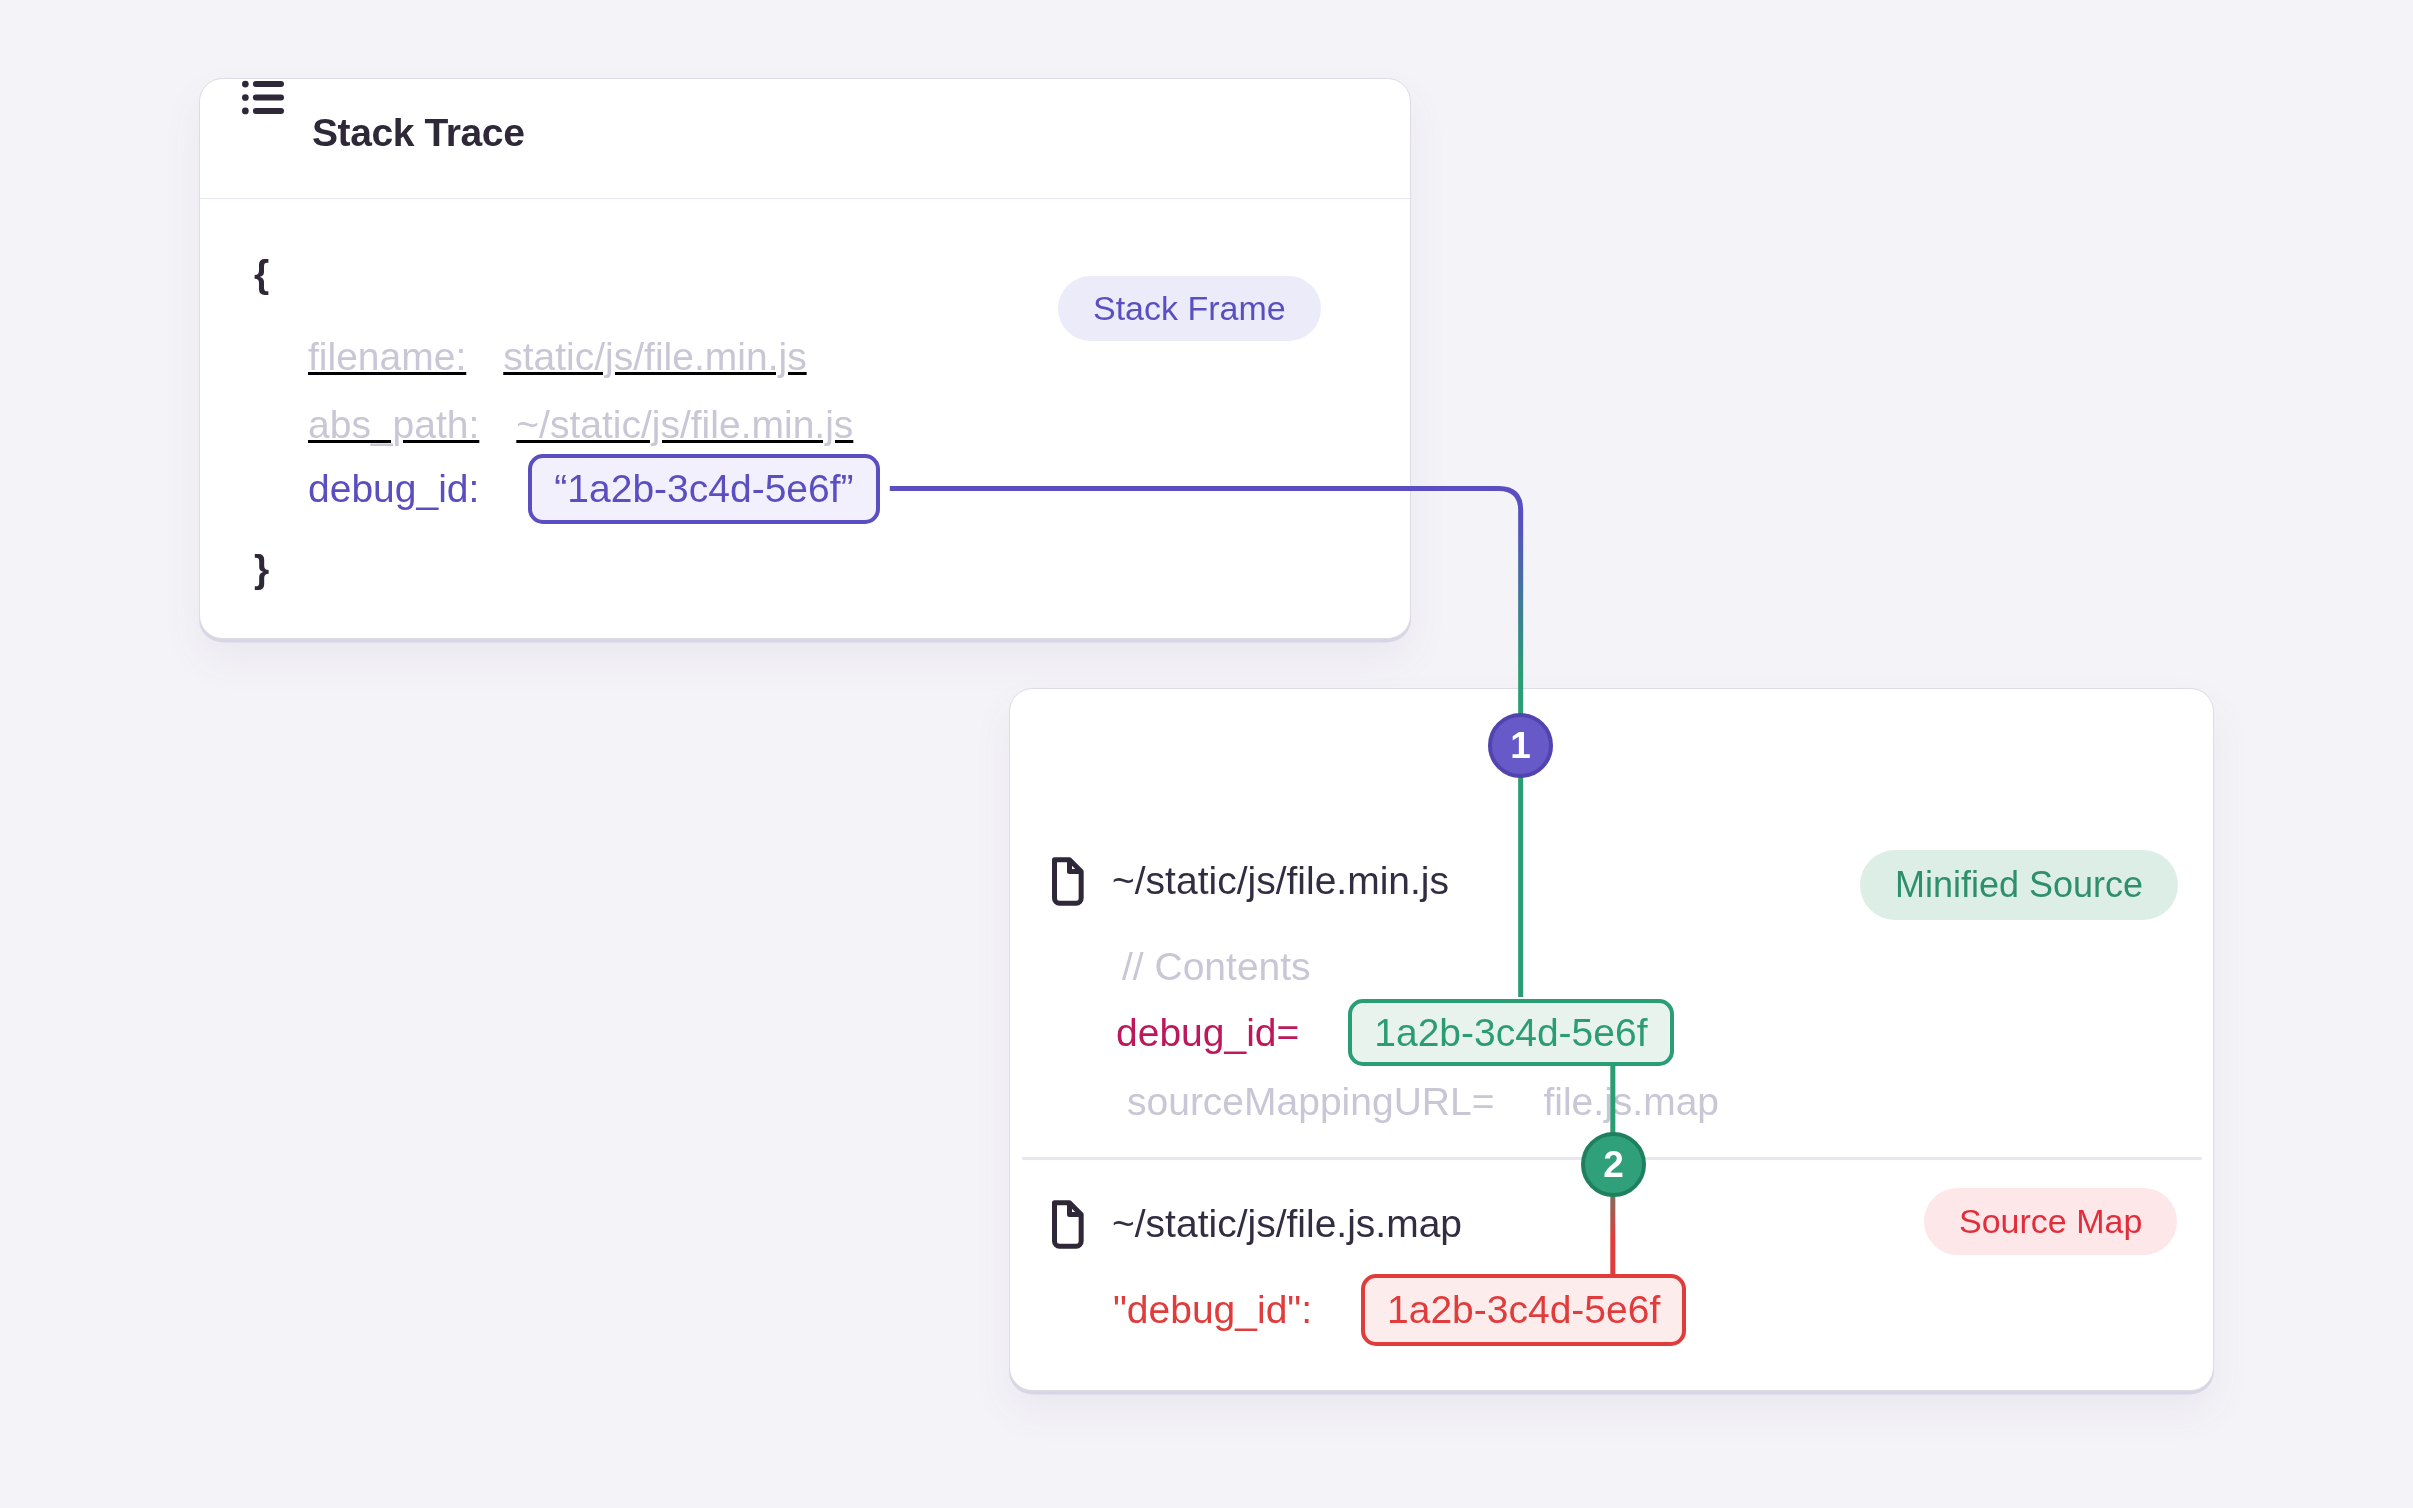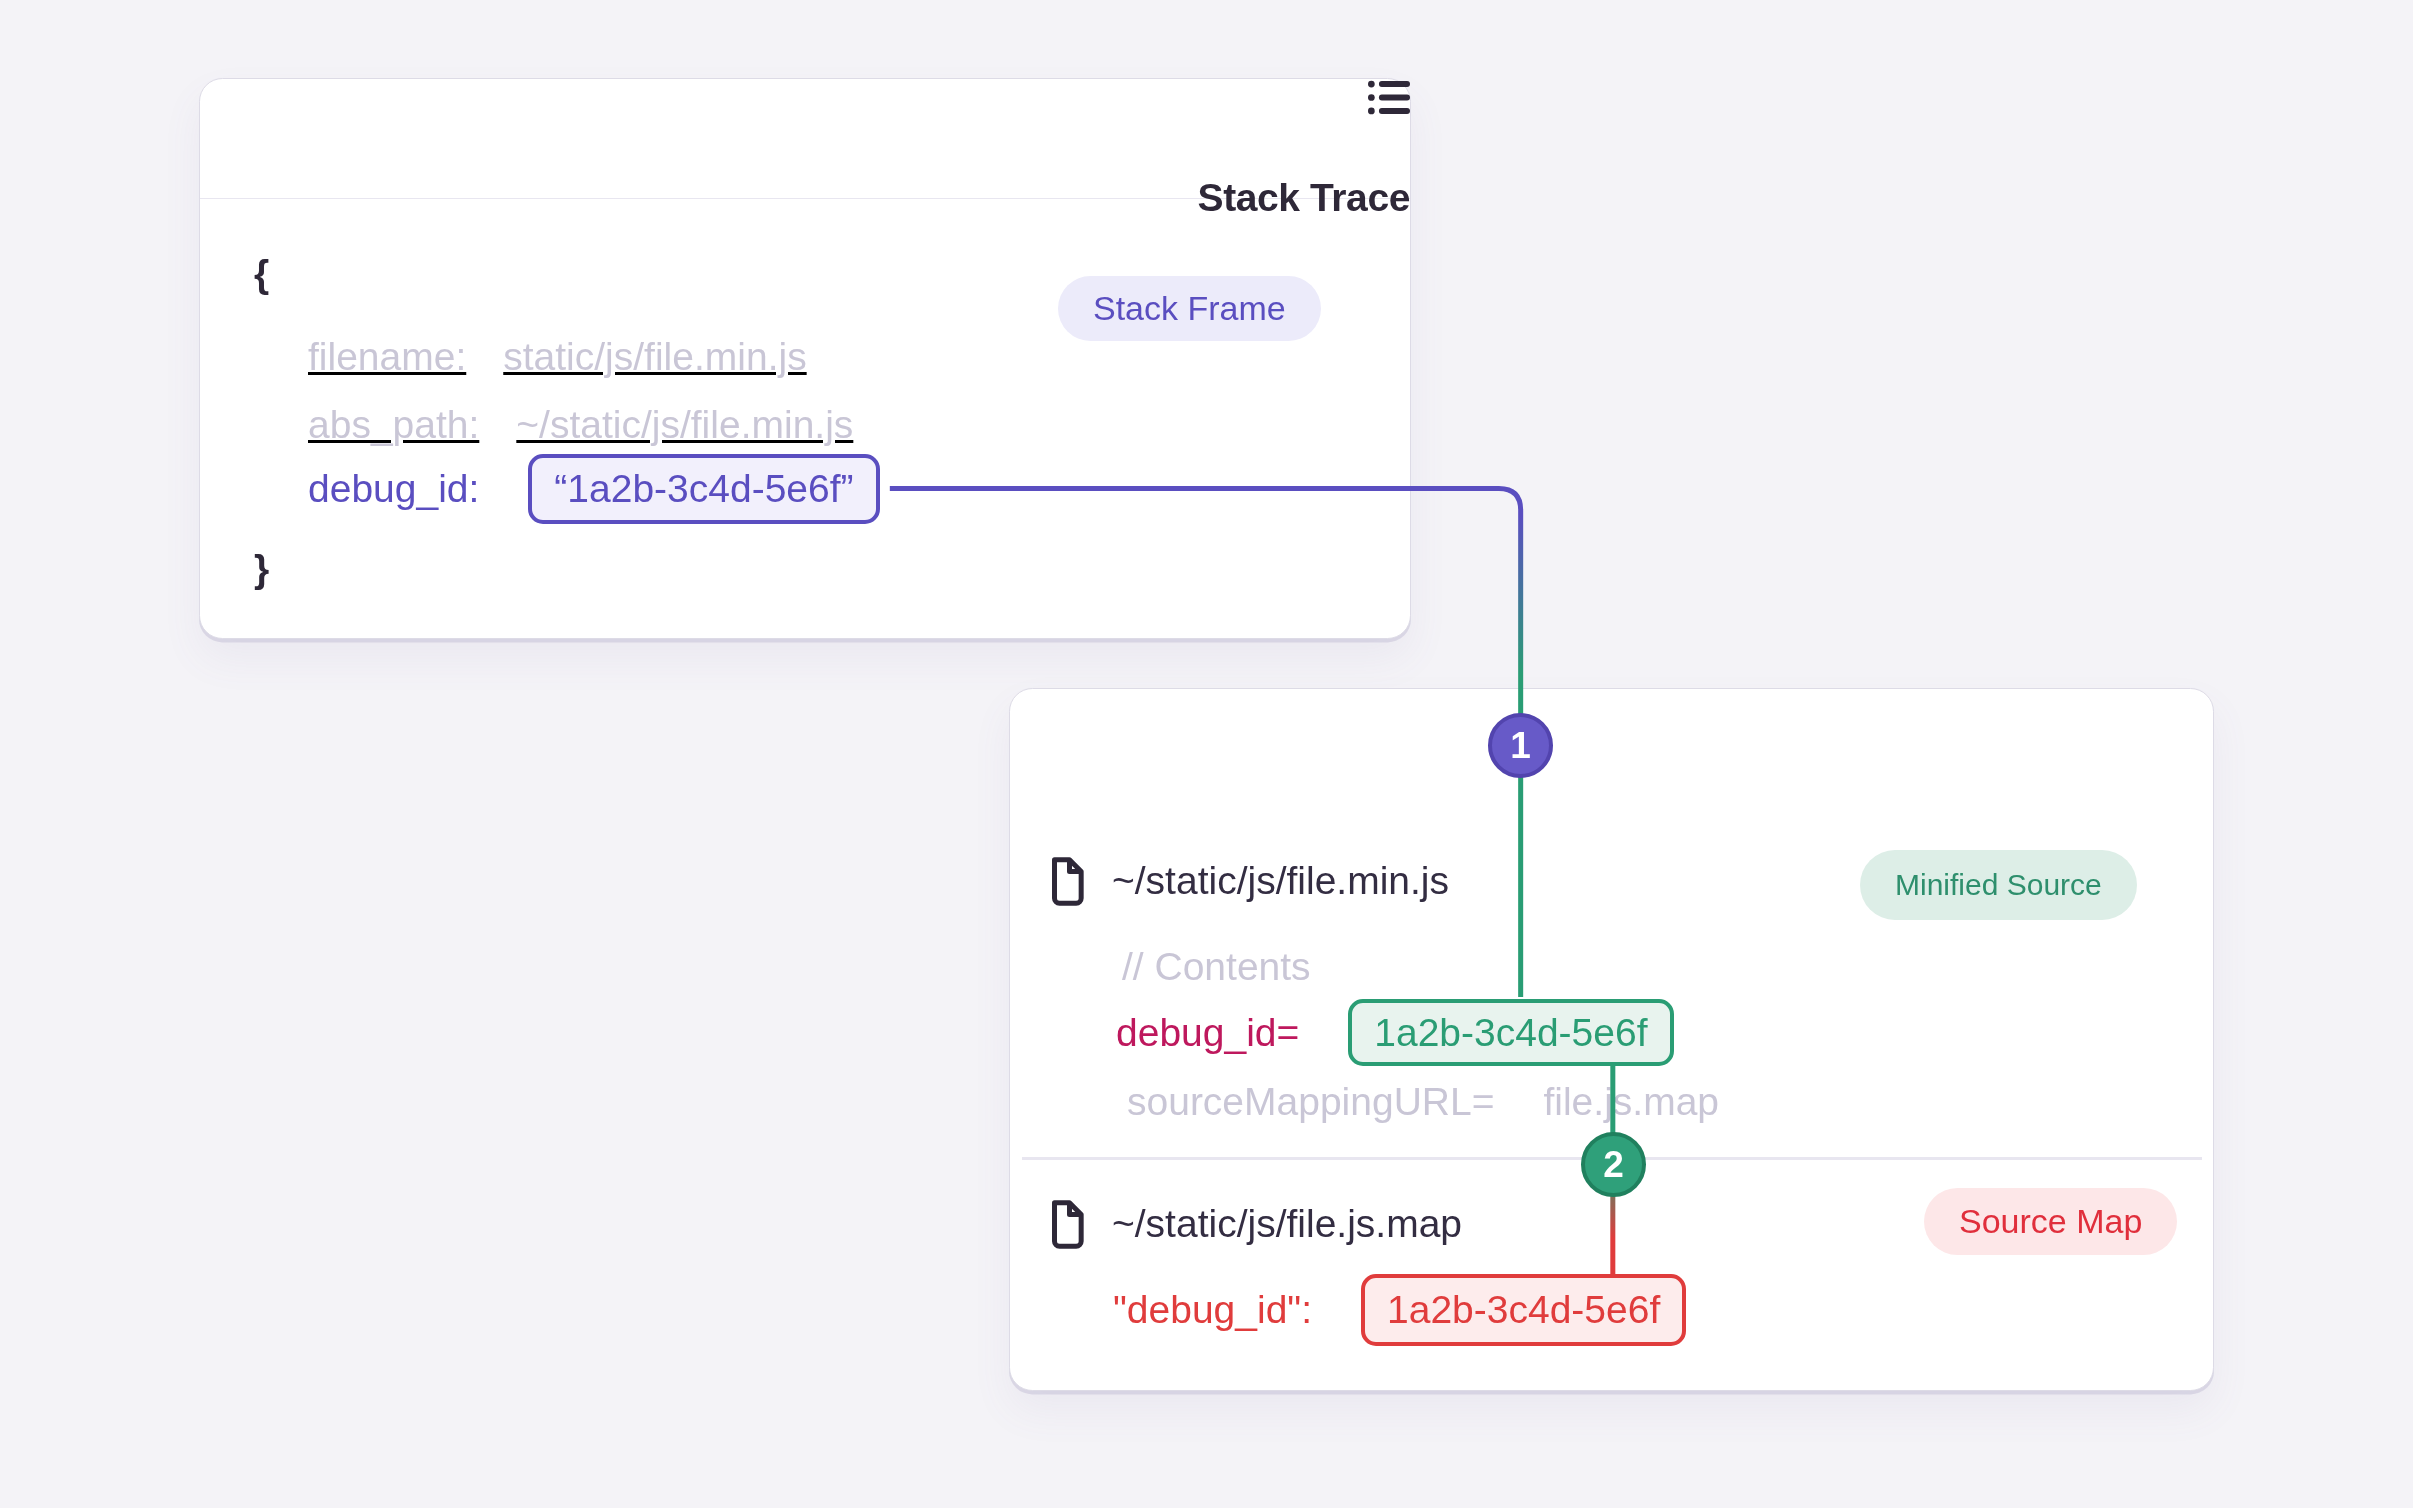--- a/index.html
+++ b/index.html
@@ -2,22 +2,22 @@
 <html style="font-size:13.4px"><head>
 <meta charset="utf-8">
 <style>
   html,body{margin:0;padding:0;background:#f4f3f7;}
   .stage{position:relative;width:2413px;height:1508px;background:#f4f3f7;overflow:hidden;
          font-family:"Liberation Sans",sans-serif;-webkit-font-smoothing:antialiased;}
 
   
   .card{position:absolute;background:#ffffff;border:1.7px solid #dddbe6;border-radius:23.5px;
         box-shadow:0 3.4px 0 0 rgba(190,186,210,.45), 0 20px 40px rgba(110,100,160,.07);}
-  .card-header{position:absolute;left:0;top:0;right:0;display:flex;align-items:flex-end;
-               border-bottom:1.7px solid #e8e6f0;flex-direction:column;}
+  .card-header{position:absolute;left:0;top:0;right:0;display:flex;align-items:flex-start;
+               border-bottom:1.7px solid #e8e6f0;}
   .card-title{font-weight:bold;font-size:39px;color:#2e2838;letter-spacing:-0.4px;}
 
   #stack-card{left:199px;top:78px;width:1210px;height:559px;}
   #stack-card .card-header{height:119px;padding-left:42px;gap:28px;}
   #artifact-card{left:1009px;top:688px;width:1203px;height:701px;}
   #artifact-card .card-header{height:121px;padding-left:37px;gap:27px;}
 
   .abs{position:absolute;}
   .code-line{display:flex;align-items:center;height:47px;font-size:39px;}
   .brace{font-size:39px;font-weight:bold;color:#2e2838;}
@@ -33,21 +33,21 @@
   .valbox{display:flex;align-items:center;justify-content:center;box-sizing:border-box;
           border-radius:15px;padding:12px 22px;font-size:39px;white-space:nowrap;}
   .valbox.purple{border:4.2px solid #5a4ec0;background:#f2f0fc;color:#5a4ec0;height:70px;}
   .valbox.green {border:4.2px solid #2a9d74;background:#e8f3ee;color:#2a9d74;height:67px;}
   .valbox.red   {border:4.2px solid #e03c3c;background:#fdecec;color:#e03c3c;height:72px;}
 
   
   .badge{display:inline-flex;align-items:center;justify-content:center;border-radius:837px;
          padding:0 35px;white-space:nowrap;}
   .badge.lavender{background:#ecebfa;color:#5a4ec0;font-size:34px;height:65px;}
-  .badge.mint    {background:#ddeee7;color:#2e8f6d;font-size:30px;height:70px;}
+  .badge.mint    {background:#ddeee7;color:#2e8f6d;font-size:36px;height:70px;}
   .badge.rose    {background:#fde7e8;color:#e02f3c;font-size:34px;height:67px;}
 
   
   .file-row{display:flex;align-items:center;height:70px;gap:25px;font-size:39px;}
 
   
   .inner-divider{position:absolute;background:#e8e6f0;height:2.5px;}
 
   
   #wires{position:absolute;left:0;top:0;width:2413px;height:1508px;z-index:5;pointer-events:none;}

